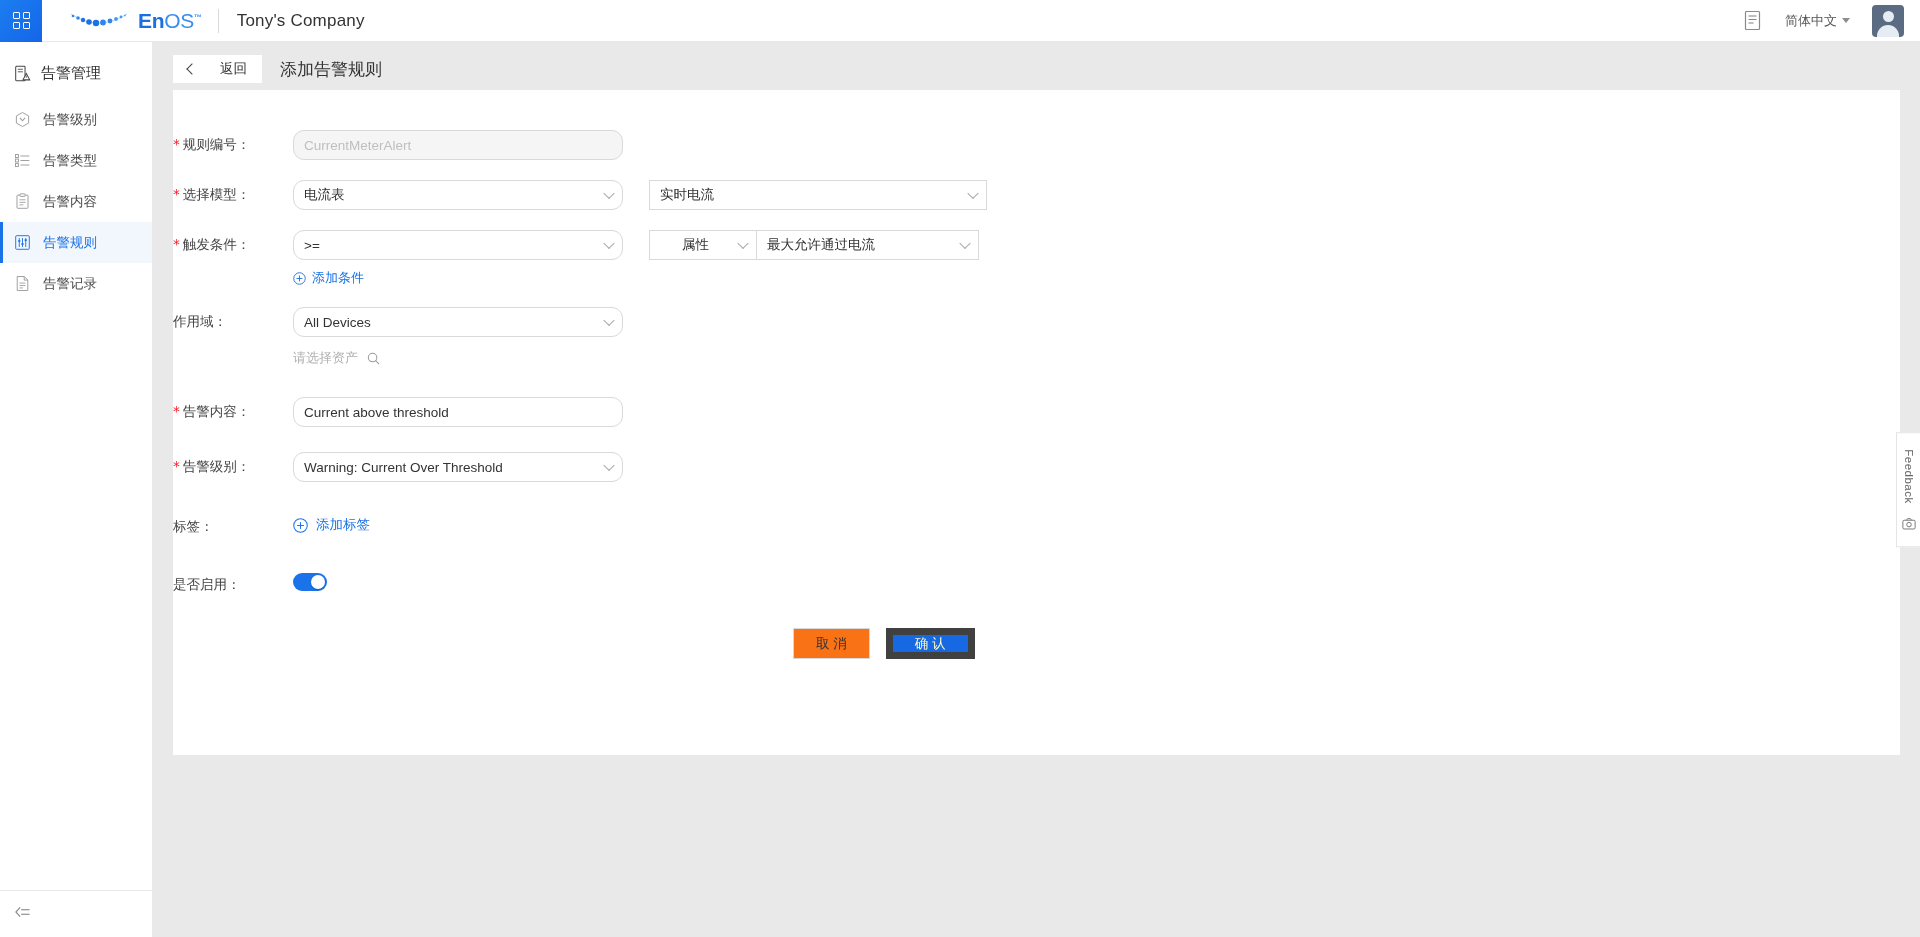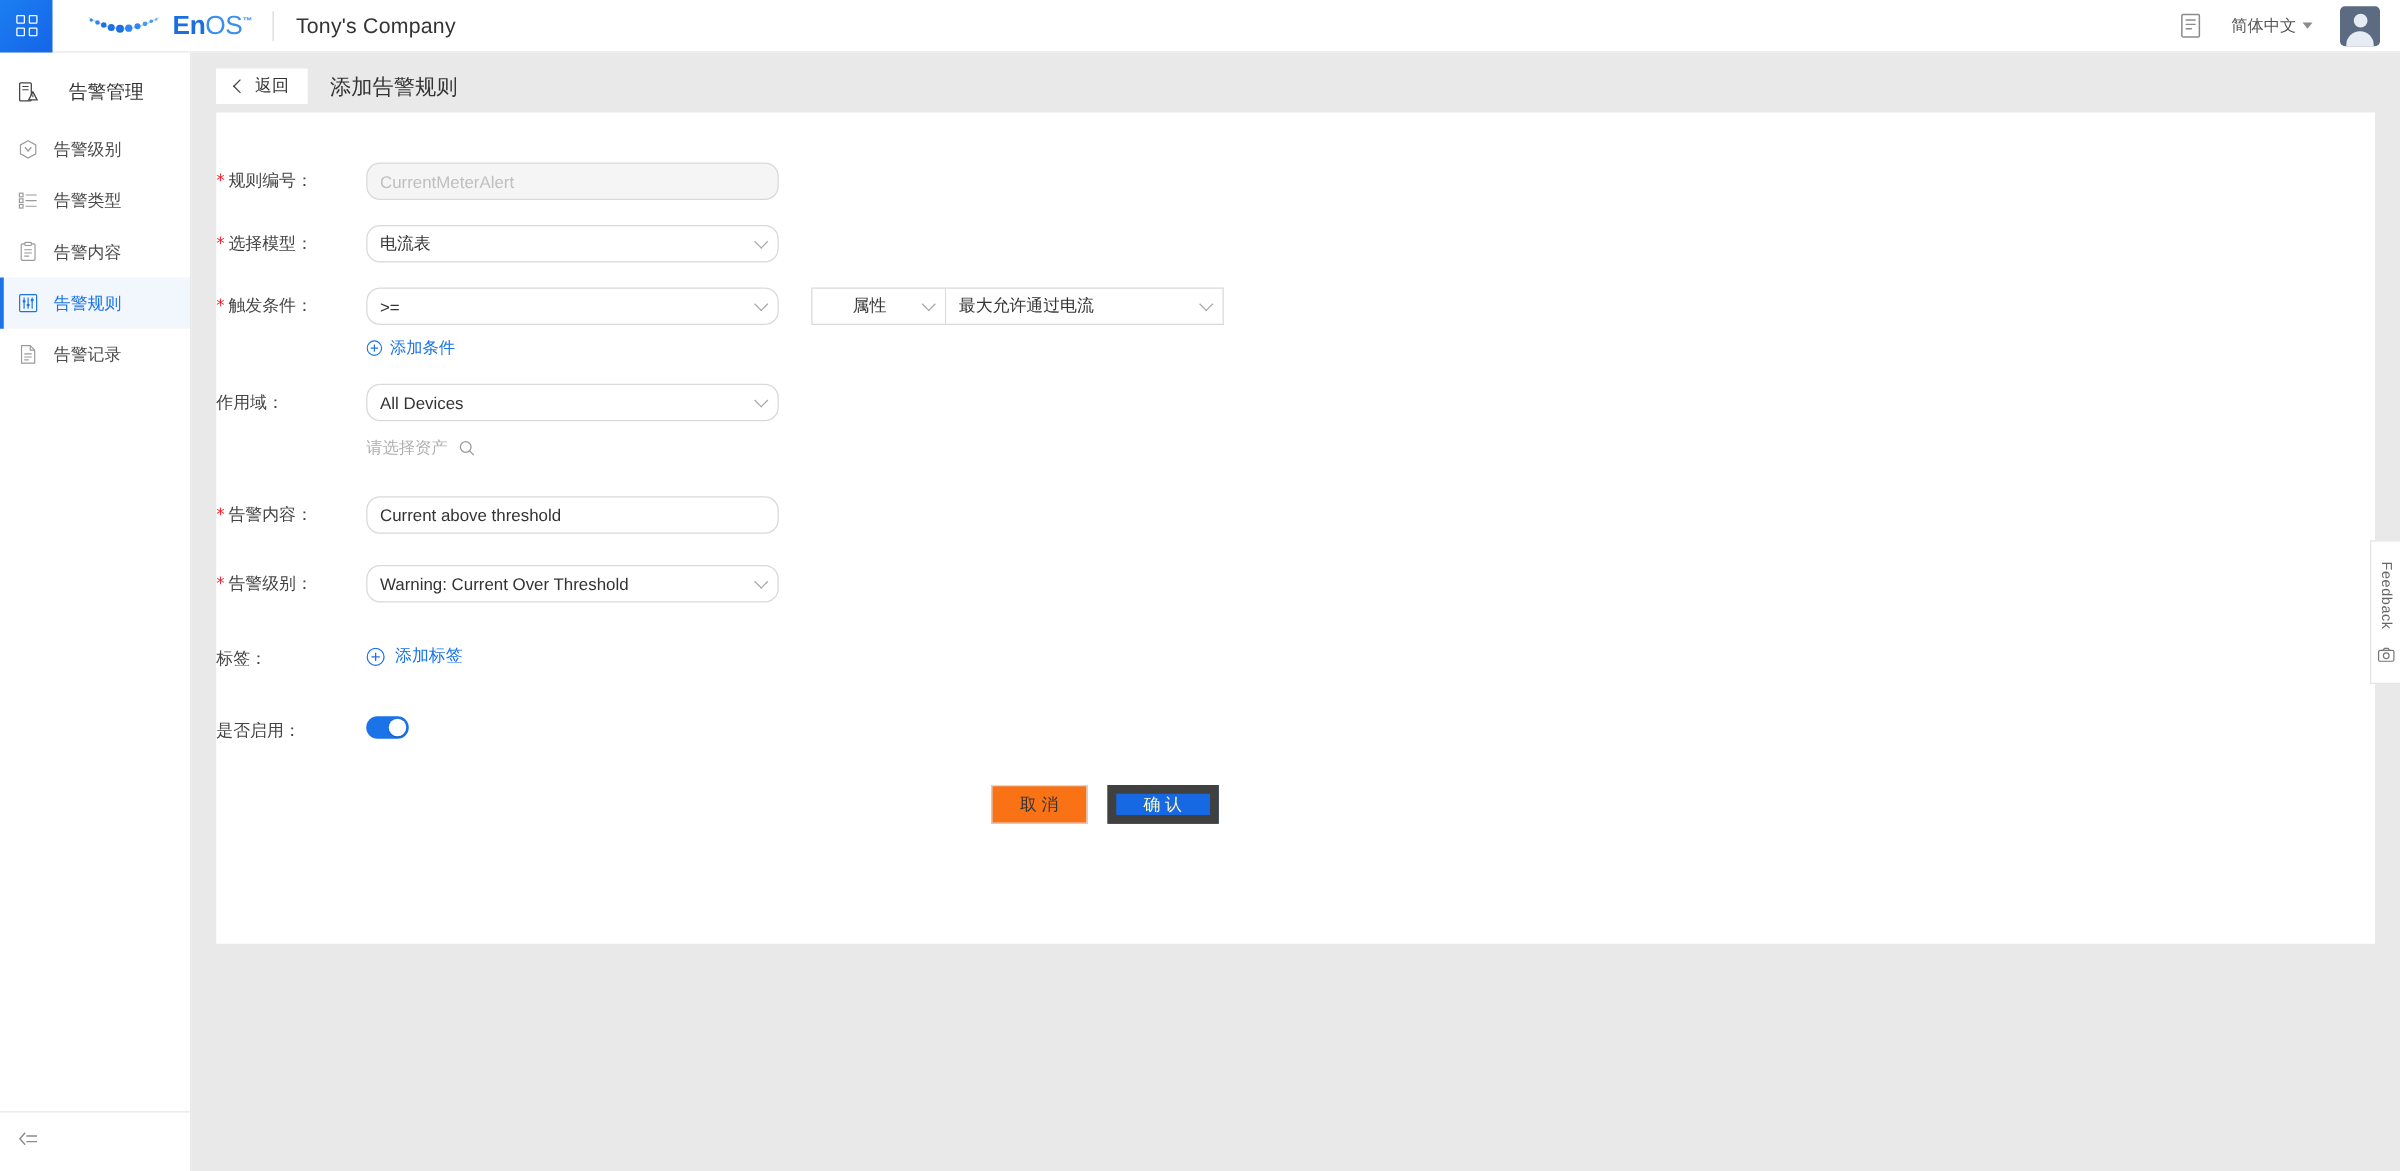--- a/index.html
+++ b/index.html
@@ -45,39 +45,39 @@
 
   
   .shell { flex: 1; display: flex; min-height: 0; position: relative; }
 
   
   .sidebar {
     width: 153px; min-width: 153px; background: #ffffff; border-right: 1px solid #e8e8e8;
     display: flex; flex-direction: column; padding-top: 12px;
   }
   .nav-header {
-    display: flex; align-items: center; gap: 24px; padding: 10px 0 10px 14px;
+    display: flex; align-items: center; gap: 10px; padding: 10px 0 10px 14px;
     font-size: 15px; color: #333; cursor: pointer; margin-bottom: 6px;
   }
   .nav-item {
     display: flex; align-items: center; gap: 12px; height: 41px; padding-left: 14px;
     font-size: 13.5px; color: #4a4a4a; cursor: pointer; position: relative;
   }
   .nav-item.active { background: #f2f6fd; color: #1a73e8; }
   .nav-item.active::before { content:""; position: absolute; left: 0; top: 0; bottom: 0; width: 3px; background: #1a73e8; }
   .nav-ico { width: 17px; height: 17px; flex: 0 0 17px; display: block; }
   .sidebar-footer { margin-top: auto; border-top: 1px solid #e8e8e8; padding: 14px 0 14px 14px; }
   .collapse-ico { width: 17px; height: 14px; cursor: pointer; }
 
   
   .main { flex: 1; background: #e9e9e9; overflow: hidden; position: relative; padding: 0 20px; }
   .page-head { display: flex; align-items: center; height: 48px; padding-top: 6px; }
   .back-btn {
     background: #fff; border: 1px solid #fff; height: 28px; padding: 0 14px;
-    display: flex; align-items: center; gap: 7px; font-size: 13.5px; color: #333; cursor: pointer;
+    display: flex; align-items: center; gap: 23px; font-size: 13.5px; color: #333; cursor: pointer;
   }
   .back-chev { width: 8px; height: 8px; border-left: 1.6px solid #444; border-bottom: 1.6px solid #444; transform: rotate(45deg); margin-right: 1px; }
   .page-title { font-size: 17px; color: #333; margin-left: 18px; }
   .card { background: #fff; height: 665px; padding: 40px 0 0 0; }
 
   
   .frow { display: flex; align-items: flex-start; margin-bottom: 20px; }
   .flabel {
     width: 120px; min-width: 120px; text-align: left; font-size: 13.5px; color: #444;
     padding-top: 6px; position: relative; padding-right: 8px; white-space: nowrap;
@@ -279,20 +279,24 @@
       </div>
 
       <div class="frow">
         <div class="flabel">
           <span class="req">*</span><span>选择模型：</span>
         </div>
         <div class="ctl sel w330">
           <span>电流表</span>
           <span class="chev"></span>
         </div>
+        <div class="ctl sel w338 gap-col">
+          <span>实时电流</span>
+          <span class="chev"></span>
+        </div>
       </div>
 
       <div class="frow">
         <div class="flabel">
           <span class="req">*</span><span>触发条件：</span>
         </div>
         <div>
           <div class="ctl sel w330">
             <span>&gt;=</span>
             <span class="chev"></span>

